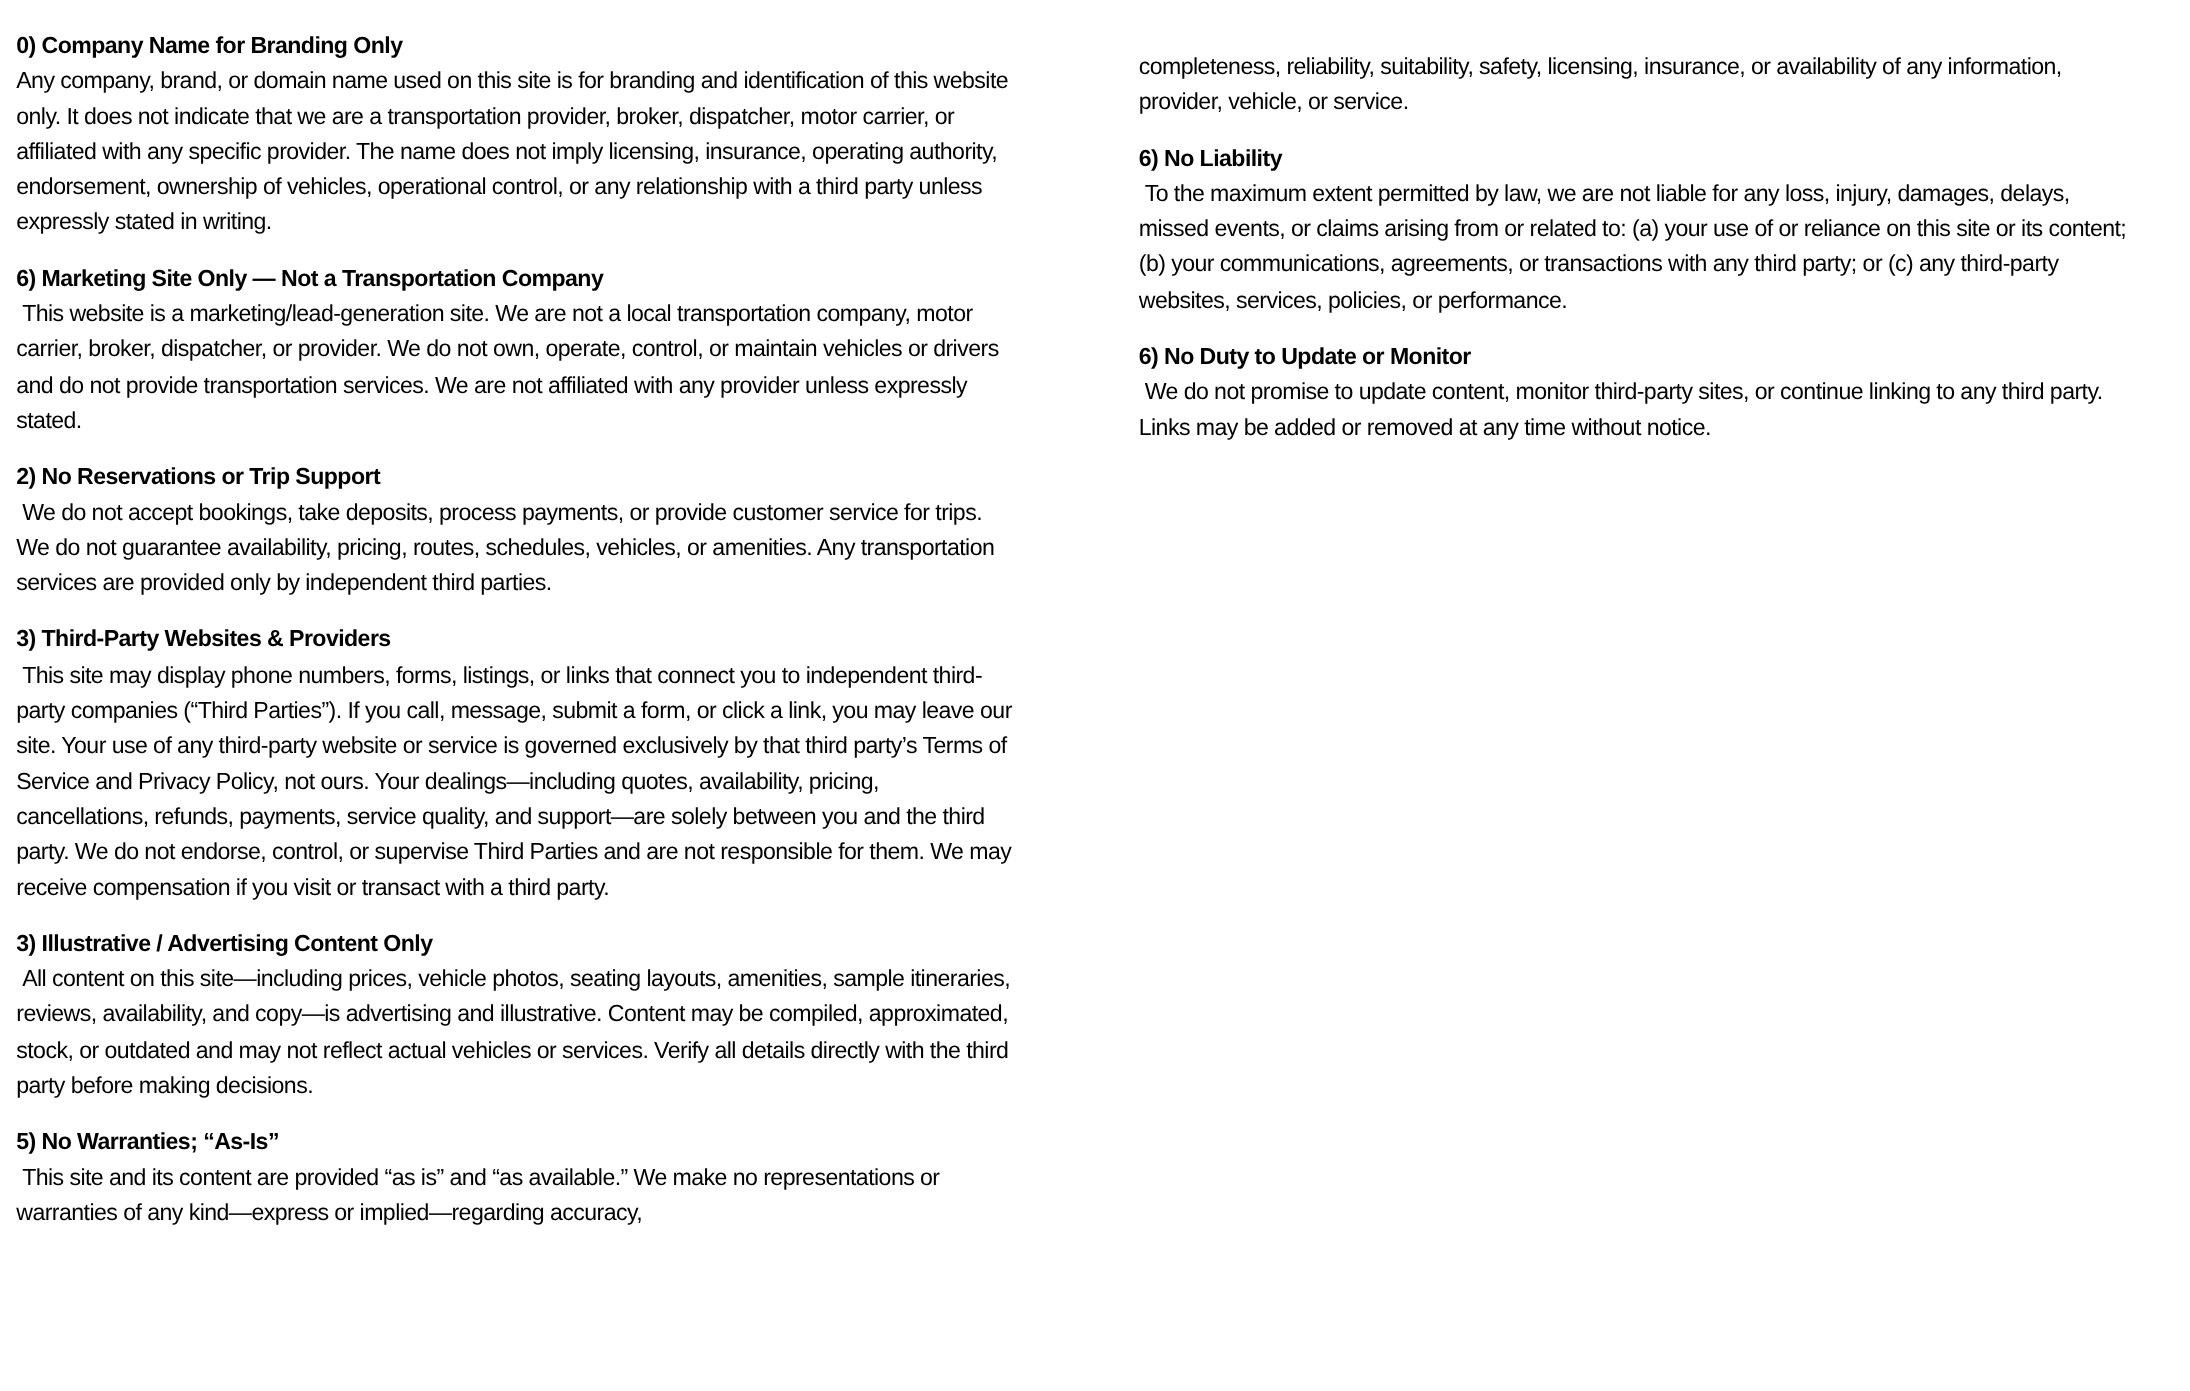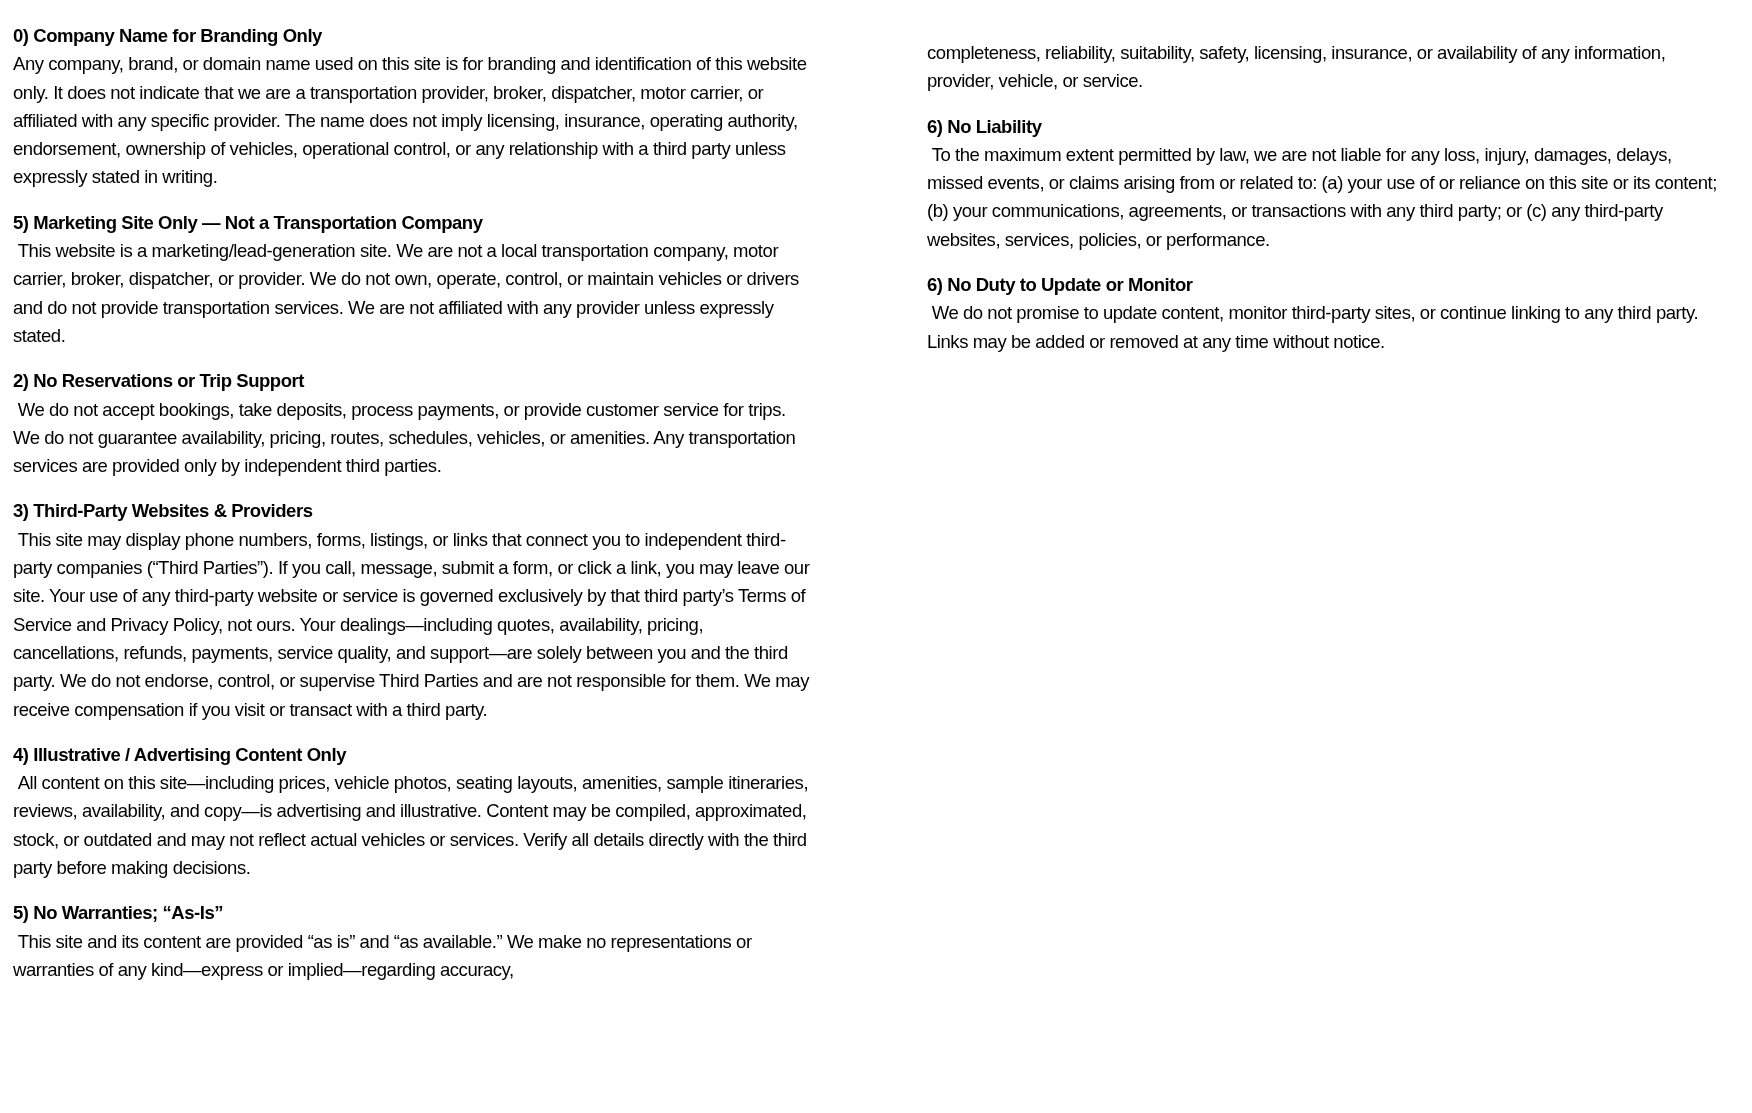--- a/index.html
+++ b/index.html
@@ -18,21 +18,20 @@
     line-height: 28.3px;
     letter-spacing: -0.45px;
   }
   .page {
     box-sizing: border-box;
     width: 1752px;
     height: 1113px;
     padding: 22px 13px 0 13px;
     display: flex;
     align-items: flex-start;
-    gap: 16px;
   }
   .col {
     width: 798px;
     flex: 0 0 798px;
   }
   .col-right {
     margin-left: 100px;
     padding-top: 17px; 
   }
   .sec {
@@ -60,42 +59,42 @@
 
     <div class="sec">
       <p>
         <strong class="sec-heading">0) Company Name for Branding Only</strong><br>
         <span class="sec-body">Any company, brand, or domain name used on this site is for branding and identification of this website only. It does not indicate that we are a transportation provider, broker, dispatcher, motor carrier, or affiliated with any specific provider. The name does not imply licensing, insurance, operating authority, endorsement, ownership of vehicles, operational control, or any relationship with a third party unless expressly stated in writing.</span>
       </p>
     </div>
 
     <div class="sec">
       <p>
-        <strong class="sec-heading">5) Marketing Site Only — Not a Transportation Company</strong><br>
+        <strong class="sec-heading">6) Marketing Site Only — Not a Transportation Company</strong><br>
         <span class="sec-body"> This website is a <strong>marketing/lead-generation</strong> site. We are <strong>not</strong> a local transportation company, motor carrier, broker, dispatcher, or provider. We <strong>do not</strong> own, operate, control, or maintain vehicles or drivers and <strong>do not</strong> provide transportation services. We are <strong>not affiliated</strong> with any provider unless expressly stated.</span>
       </p>
     </div>
 
     <div class="sec">
       <p>
         <strong class="sec-heading">2) No Reservations or Trip Support</strong><br>
         <span class="sec-body"> We <strong>do not</strong> accept bookings, take deposits, process payments, or provide customer service for trips. We <strong>do not</strong> guarantee availability, pricing, routes, schedules, vehicles, or amenities. Any transportation services are provided <strong>only</strong> by independent third parties.</span>
       </p>
     </div>
 
     <div class="sec">
       <p>
         <strong class="sec-heading">3) Third-Party Websites &amp; Providers</strong><br>
         <span class="sec-body"> This site may display phone numbers, forms, listings, or links that connect you to <strong>independent third-party</strong> companies (“Third Parties”). If you call, message, submit a form, or click a link, you may leave our site. Your use of any third-party website or service is governed <strong>exclusively</strong> by that third party’s <strong>Terms of Service</strong> and <strong>Privacy Policy</strong>, <strong>not ours</strong>. Your dealings—including quotes, availability, pricing, cancellations, refunds, payments, service quality, and support—are <strong>solely between you and the third party</strong>. We do <strong>not</strong> endorse, control, or supervise Third Parties and are <strong>not responsible</strong> for them. We may receive compensation if you visit or transact with a third party.</span>
       </p>
     </div>
 
     <div class="sec">
       <p>
-        <strong class="sec-heading">4) Illustrative / Advertising Content Only</strong><br>
+        <strong class="sec-heading">3) Illustrative / Advertising Content Only</strong><br>
         <span class="sec-body"> All content on this site—including prices, vehicle photos, seating layouts, amenities, sample itineraries, reviews, availability, and copy—is <strong>advertising and illustrative</strong>. Content may be compiled, approximated, stock, or outdated and may <strong>not</strong> reflect actual vehicles or services. Verify all details <strong>directly with the third party</strong> before making decisions.</span>
       </p>
     </div>
 
     <div class="sec">
       <p>
         <strong class="sec-heading">5) No Warranties; “As-Is”</strong><br>
         <span class="sec-body"> This site and its content are provided <strong>“as is”</strong> and <strong>“as available.”</strong> We make <strong>no representations or warranties</strong> of any kind—express or implied—regarding accuracy,</span>
       </p>
     </div>

